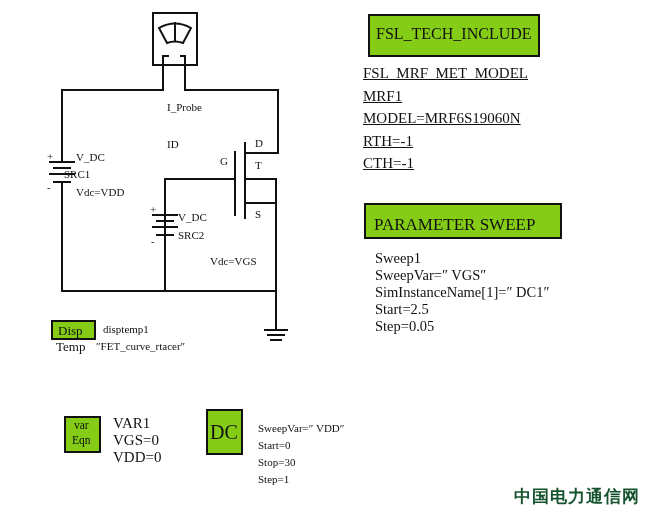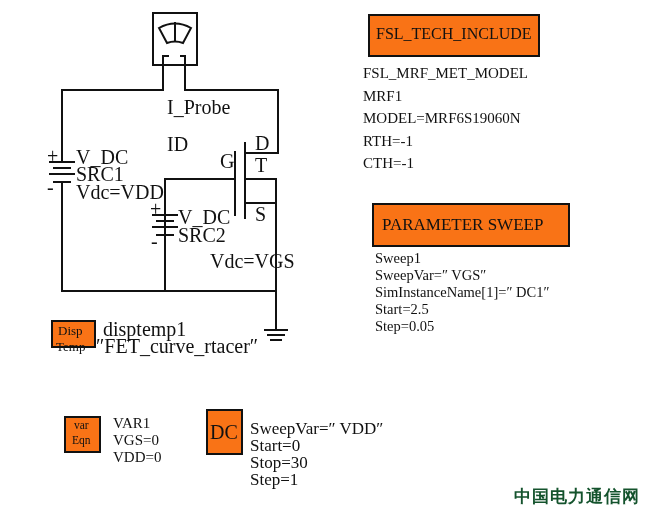--- a/index.html
+++ b/index.html
@@ -1,22 +1,22 @@
 <!DOCTYPE html>
 <html><head>
 <meta charset="utf-8">
 <style>
   html, body { margin: 0; padding: 0; background: #ffffff; }
   body { width: 650px; height: 514px; position: relative; overflow: hidden;
          font-family: "Liberation Serif", "DejaVu Serif", serif; color: #111; }
   #schematic { position: absolute; left: 0; top: 0; }
-  .lbl { position: absolute; white-space: nowrap; font-size: 20px; line-height: 18px; color: #111; }
-  .box { position: absolute; border: 2px solid #111; box-sizing: border-box; background: #f97316; }
+  .lbl { position: absolute; white-space: nowrap; font-size: 11px; line-height: 18px; color: #111; }
+  .box { position: absolute; border: 2px solid #111; box-sizing: border-box; background: #84cc16; }
   .box-title { position: absolute; white-space: nowrap; }
-  .stack div { line-height: 22.5px; }
+  .stack div { line-height: 22.5px; text-decoration: underline; }
   .stack2 div { line-height: 17px; }
   .watermark { position: absolute; right: 10px; bottom: 6px; font-family: "DejaVu Sans", sans-serif;
                font-weight: bold; font-size: 17px; color: #14532d; letter-spacing: 1px; }
 </style>
 </head>
 <body>
 
 <svg id="schematic" width="650" height="514" viewBox="0 0 650 514">
   <g stroke="#111" stroke-width="2" fill="none" stroke-linecap="square">
 
@@ -65,21 +65,21 @@
     </g>
   </g>
 </svg>
 
 <div class="lbl" style="left:167px; top:98px;">I_Probe</div>
 <div class="lbl" style="left:167px; top:116px;margin-top:19px;">ID</div>
 
 <div class="lbl" style="left:47px; top:147px;">+</div>
 <div class="lbl" style="left:47px; top:178px;">-</div>
 <div class="lbl" style="left:76px; top:148px;">V_DC</div>
-<div class="lbl" style="left:76px; top:165px;">SRC1</div>
+<div class="lbl" style="left:64px; top:165px;">SRC1</div>
 <div class="lbl" style="left:76px; top:183px;">Vdc=VDD</div>
 
 <div class="lbl" style="left:150px; top:200px;">+</div>
 <div class="lbl" style="left:151px; top:232px;">-</div>
 <div class="lbl" style="left:178px; top:208px;">V_DC</div>
 <div class="lbl" style="left:178px; top:226px;">SRC2</div>
 <div class="lbl" style="left:178px; top:252px;margin-left:32px;">Vdc=VGS</div>
 
 <div class="lbl" style="left:220px; top:152px;">G</div>
 <div class="lbl" style="left:255px; top:134px;">D</div>
@@ -90,51 +90,51 @@
   <div class="box-title" style="left:6px; top:9px; font-size:16px;">FSL_TECH_INCLUDE</div>
 </div>
 <div class="lbl stack" style="left:363px; top:62px; font-size:15px;">
   <div>FSL_MRF_MET_MODEL</div>
   <div>MRF1</div>
   <div>MODEL=MRF6S19060N</div>
   <div>RTH=-1</div>
   <div>CTH=-1</div>
 </div>
 
-<div class="box" style="left:372px; top:203px; width:198px; height:44px;font-family:Liberation Serif, serif;">
+<div class="box" style="left:364px; top:203px; width:198px; height:36px;font-family:Liberation Serif, serif;">
   <div class="box-title" style="left:8px; top:10px; font-size:17px;">PARAMETER SWEEP</div>
 </div>
 <div class="lbl stack2" style="left:364px; top:250px; font-size:14.5px;margin-left:11px;">
   <div>Sweep1</div>
   <div>SweepVar=″ VGS″</div>
   <div>SimInstanceName[1]=″ DC1″</div>
   <div>Start=2.5</div>
   <div>Step=0.05</div>
 </div>
 
-<div class="box" style="left:51px; top:320px; width:45px; height:28px;">
+<div class="box" style="left:51px; top:320px; width:45px; height:20px;">
   <div class="box-title" style="left:5px; top:1px; font-size:13px;">Disp</div>
   <div class="box-title" style="left:3px; top:17px; font-size:13px;">Temp</div>
 </div>
 <div class="lbl" style="left:103px; top:320px;">disptemp1</div>
 <div class="lbl" style="left:96px; top:337px;">″FET_curve_rtacer″</div>
 
 <div class="box" style="left:64px; top:416px; width:37px; height:37px;text-align:right;">
   <div class="box-title" style="left:8px; top:1px; font-size:11.5px;">var</div>
   <div class="box-title" style="left:6px; top:16px; font-size:11.5px;">Eqn</div>
 </div>
 <div class="lbl stack2" style="left:113px; top:415px; font-size:15px;">
   <div>VAR1</div>
   <div>VGS=0</div>
   <div>VDD=0</div>
 </div>
 
 <div class="box" style="left:206px; top:409px; width:37px; height:46px;">
   <div class="box-title" style="left:2px; top:10px; font-size:20px;">DC</div>
 </div>
-<div class="lbl stack2" style="left:250px; top:420px; font-size:17px;">
+<div class="lbl stack2" style="left:258px; top:420px; font-size:11px;">
   <div>SweepVar=″ VDD″</div>
   <div>Start=0</div>
   <div>Stop=30</div>
   <div>Step=1</div>
 </div>
 
 <div class="watermark">中国电力通信网</div>
 
 </body></html>

